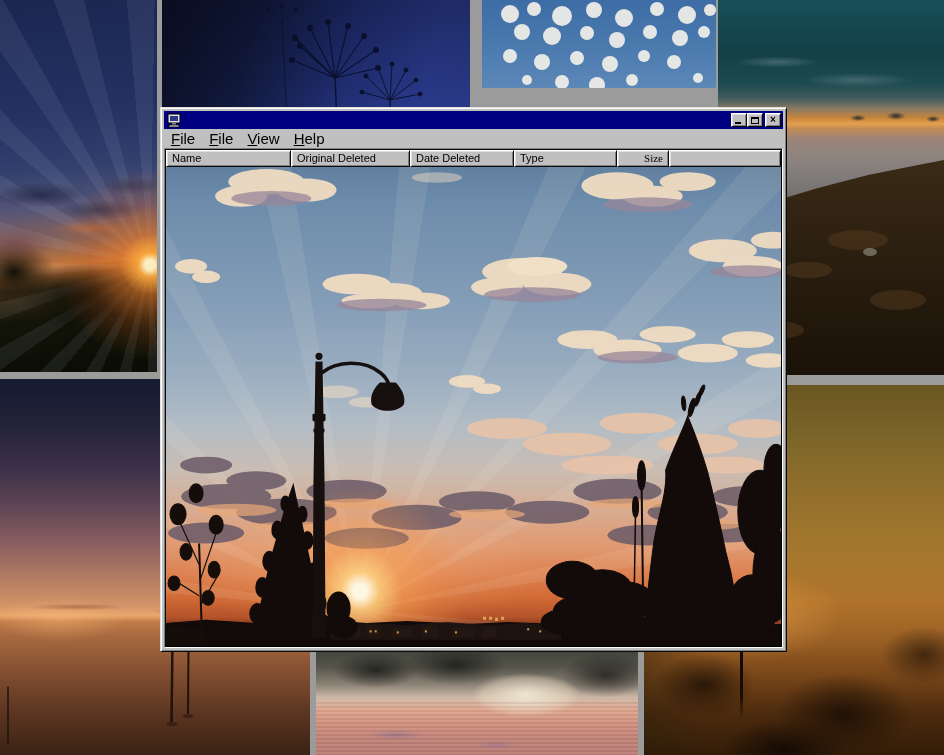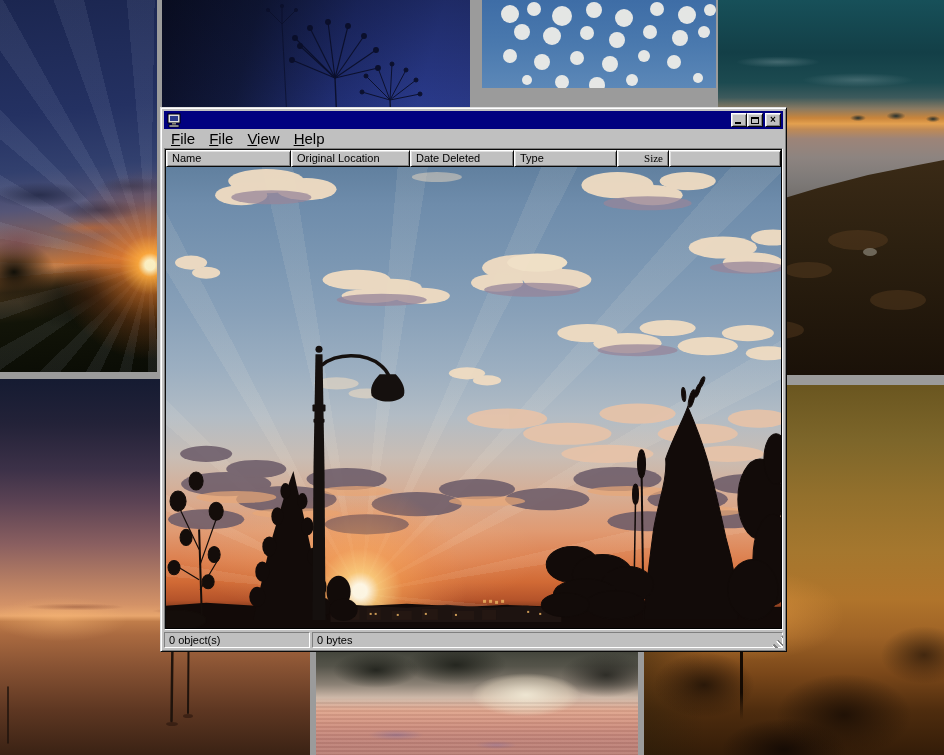--- a/index.html
+++ b/index.html
@@ -282,21 +282,21 @@
   <div class="menubar">
     <span class="menu-item">File</span>
     <span class="menu-item">File</span>
     <span class="menu-item">View</span>
     <span class="menu-item">Help</span>
   </div>
 
   <div class="content">
     <div class="colheaders">
       <div class="colh col-0">Name</div>
-      <div class="colh col-1">Original Location</div>
+      <div class="colh col-1">Original Deleted</div>
       <div class="colh col-2">Date Deleted</div>
       <div class="colh col-3">Type</div>
       <div class="colh col-4">Size</div>
       <div class="colh col-5"></div>
     </div>
 
     <div class="photo">
 
       <svg viewBox="0 0 613 458" preserveAspectRatio="none">
         <g fill="#f0dcc2" opacity="0.95">
@@ -461,18 +461,13 @@
             <ellipse cx="435" cy="405" rx="30" ry="20"></ellipse>
           <ellipse cx="460" cy="415" rx="26" ry="18"></ellipse>
             <ellipse cx="418" cy="425" rx="32" ry="16"></ellipse>
           <ellipse cx="448" cy="435" rx="30" ry="14"></ellipse>
             <ellipse cx="398" cy="435" rx="24" ry="12"></ellipse>
         </g>
       </svg>
     </div>
   </div>
 
-  <div class="statusbar">
-    <div class="status-panel sp-objects">0 object(s)</div>
-    <div class="status-panel sp-bytes">0 bytes</div>
-    <div class="resize-grip"></div>
-  </div>
 </div>
 
 </body></html>

